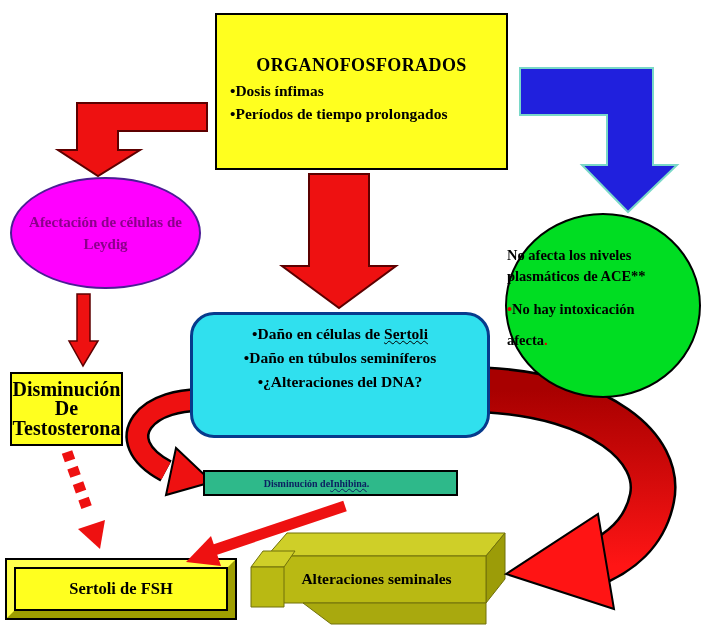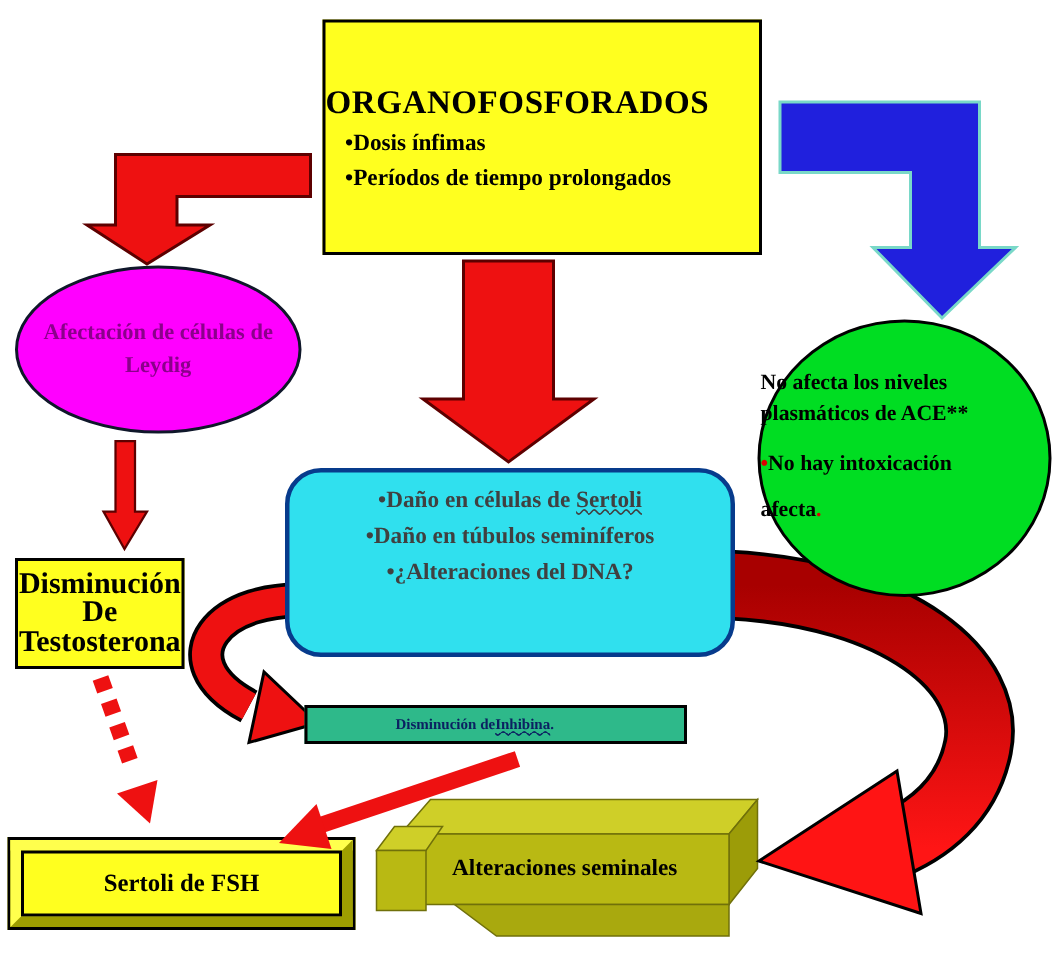--- a/index.html
+++ b/index.html
@@ -4,35 +4,35 @@
 <style>
   html,body{margin:0;padding:0;background:#fff;}
   .canvas{position:relative;width:709px;height:636px;background:#ffffff;overflow:hidden;
           font-family:"Liberation Serif",serif;font-weight:bold;}
   .layer{position:absolute;left:0;top:0;width:709px;height:636px;}
   .layer.bottom{z-index:1;}
   .layer.top{z-index:5;}
   .box{position:absolute;box-sizing:border-box;z-index:2;}
 
   .topbox{left:215px;top:13px;width:293px;height:157px;background:#ffff1f;border:2px solid #000;color:#000;}
-  .topbox .title{text-align:left;font-size:22px;margin-top:40px;letter-spacing:.4px;}
+  .topbox .title{text-align:center;font-size:18px;margin-top:40px;letter-spacing:.4px;}
   .topbox .bullets{font-size:15.5px;line-height:23px;padding-left:13px;margin-top:3px;}
 
-  .ellipse{left:10px;top:177px;width:191px;height:112px;background:#ff00ff;border:2px solid #0f172a;
+  .ellipse{left:10px;top:177px;width:191px;height:112px;background:#ff00ff;border:2px solid #4c1d95;
            border-radius:50%;display:flex;flex-direction:column;justify-content:center;text-align:center;
            color:#8b008b;font-size:15px;line-height:22px;font-family:Liberation Serif, serif;}
 
   .greencircle{left:505px;top:213px;width:196px;height:185px;background:#00dd22;border:2px solid #000;
                border-radius:50%;text-align:left;color:#000;font-size:14.5px;line-height:21px;padding-top:30px;}
   .greencircle .l3{margin-top:12px;}
   .greencircle .l4{margin-top:10px;}
   .redmark{color:#dd0000;}
 
   .sertolibox{left:190px;top:312px;width:300px;height:126px;background:#30e0ee;border:3px solid #073b8c;
-              border-radius:24px;text-align:center;color:#404040;font-size:15.5px;line-height:24px;padding-top:7px;}
+              border-radius:24px;text-align:center;color:#000000;font-size:15.5px;line-height:24px;padding-top:7px;}
   .wavy{text-decoration:underline;text-decoration-style:wavy;text-decoration-thickness:1px;}
 
   .testobox{left:10px;top:372px;width:113px;height:74px;background:#ffff1f;border:2px solid #000;
             display:flex;flex-direction:column;justify-content:center;text-align:center;
             color:#000;font-size:20px;line-height:19.5px;}
 
   .inhibinabox{left:203px;top:470px;width:255px;height:26px;background:#2eb98a;border:2px solid #000;
                display:flex;align-items:center;justify-content:center;padding-right:28px;
                color:#0b2161;font-size:10px;}
 

